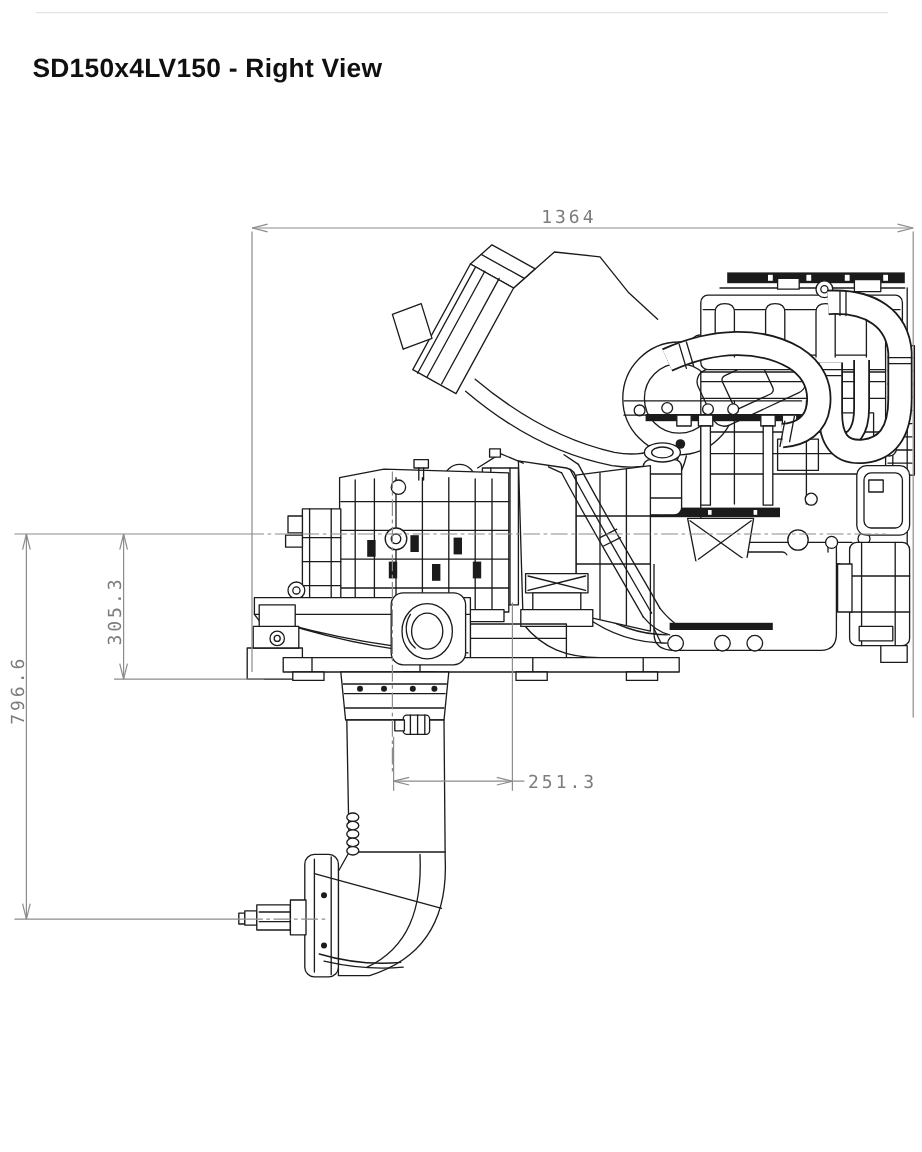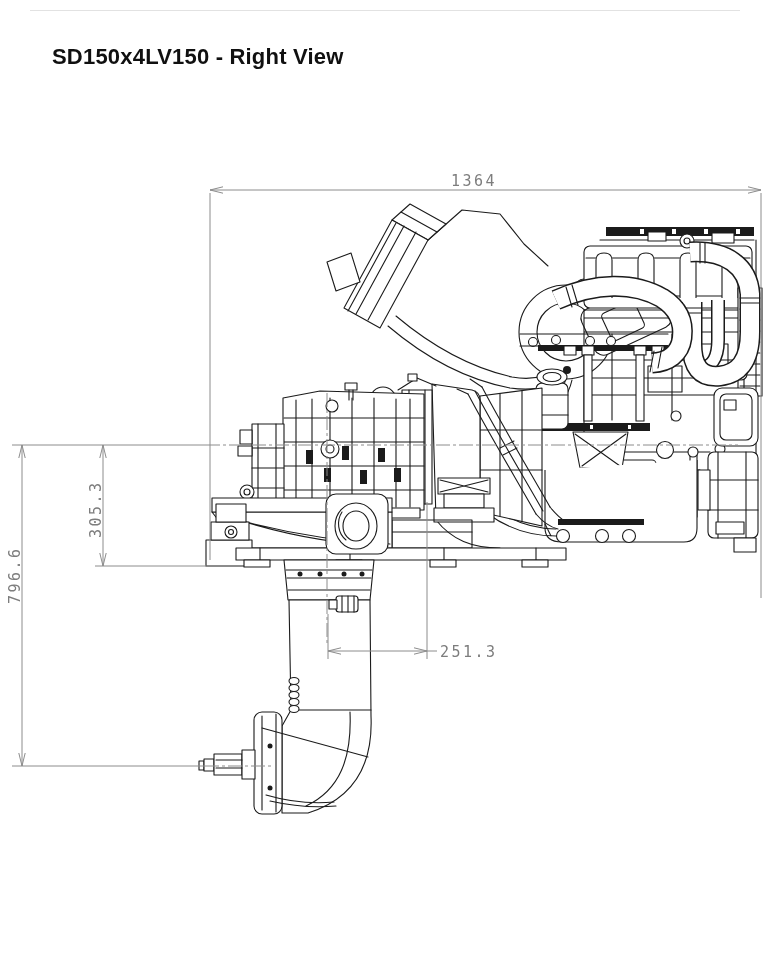--- a/index.html
+++ b/index.html
@@ -1,19 +1,19 @@
 <!DOCTYPE html>
 <html><head>
 <meta charset="utf-8">
 <style>
   html,body{margin:0;padding:0;background:#fff;}
   .canvas{position:relative;width:768px;height:960px;background:#ffffff;overflow:hidden;
           font-family:"Liberation Sans",sans-serif;}
   .top-rule{position:absolute;top:10px;left:30px;right:28px;height:0;border-top:1px solid #e2e2e2;}
-  .title{position:absolute;top:44px;left:52px;font-size:22px;font-weight:bold;color:#101010;
+  .title{position:absolute;top:44px;left:27px;font-size:22px;font-weight:bold;color:#101010;
          letter-spacing:.2px;white-space:nowrap;}
   svg{position:absolute;top:0;left:0;}
   .ln{fill:none;stroke:#1b1b1b;stroke-width:1.1;stroke-linejoin:round;stroke-linecap:round;}
   .f{fill:#ffffff;stroke:#1b1b1b;stroke-width:1.1;stroke-linejoin:round;}
   .d{fill:#1b1b1b;stroke:none;}
   .hoseB{fill:none;stroke:#1b1b1b;stroke-width:21;stroke-linecap:butt;}
   .hoseW{fill:none;stroke:#ffffff;stroke-width:18;stroke-linecap:butt;}
   .hoseB2{fill:none;stroke:#1b1b1b;stroke-width:14;stroke-linecap:butt;}
   .hoseW2{fill:none;stroke:#ffffff;stroke-width:11;stroke-linecap:butt;}
   .dim{fill:none;stroke:#8c8c8c;stroke-width:1;}

